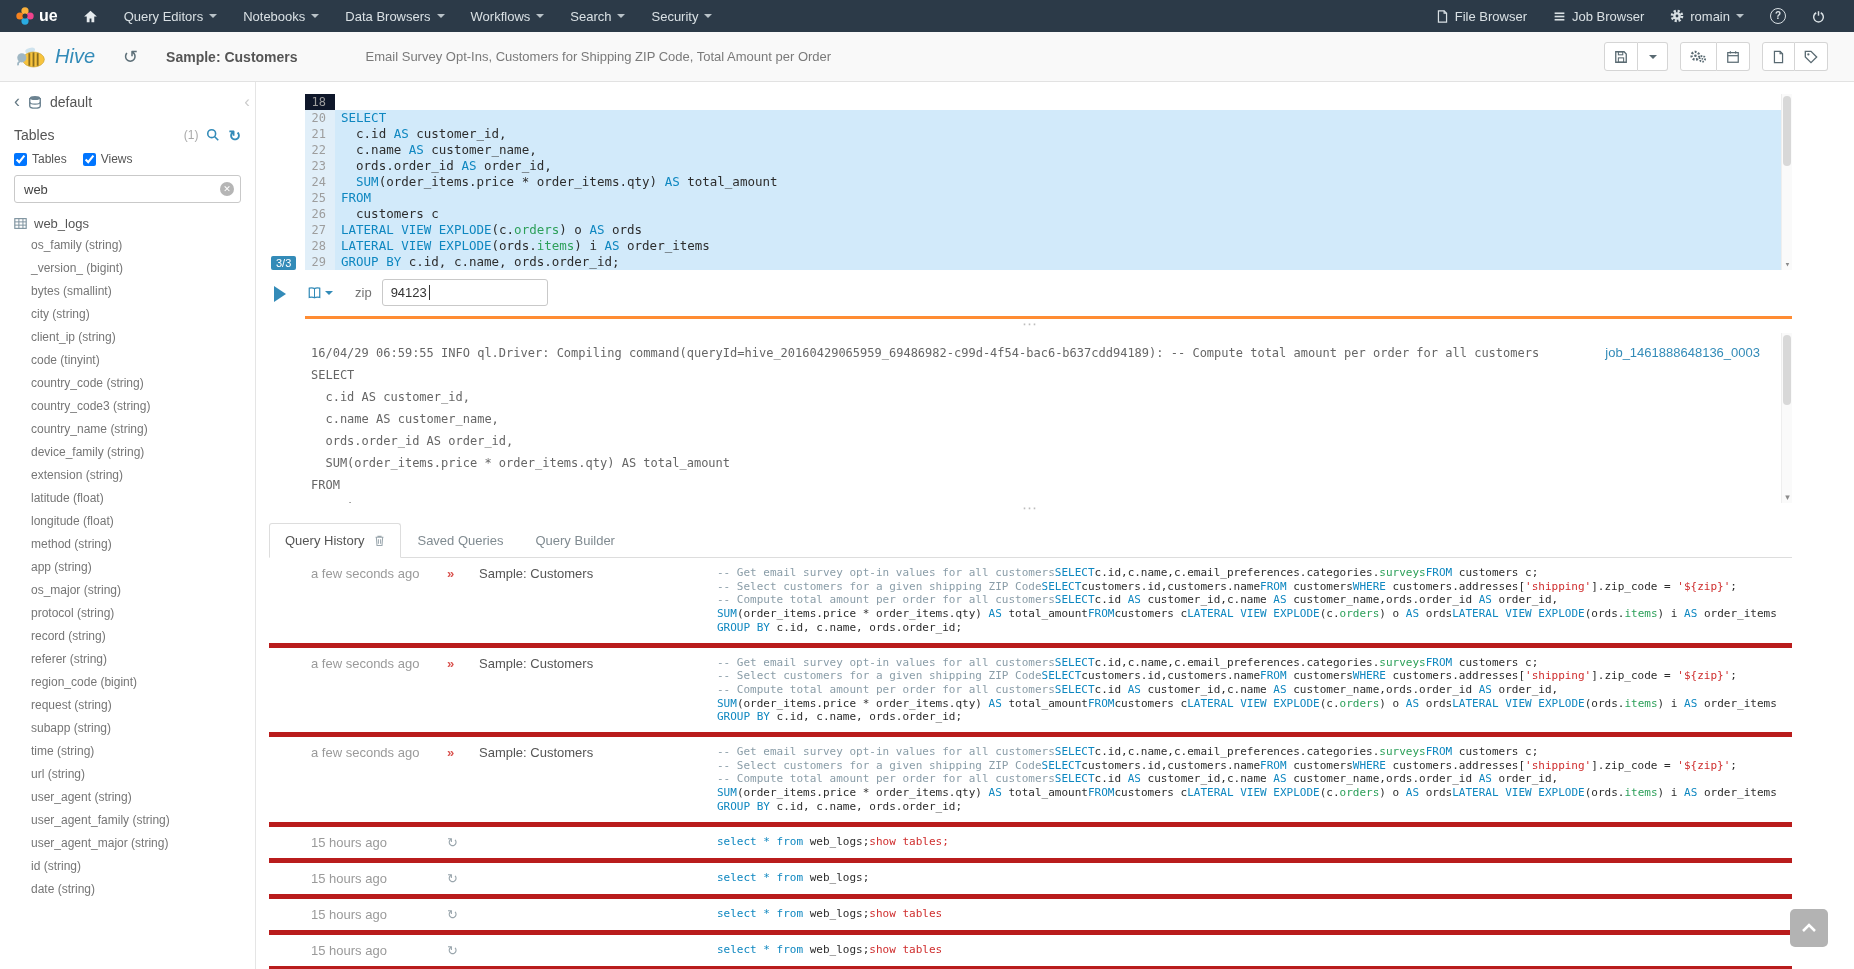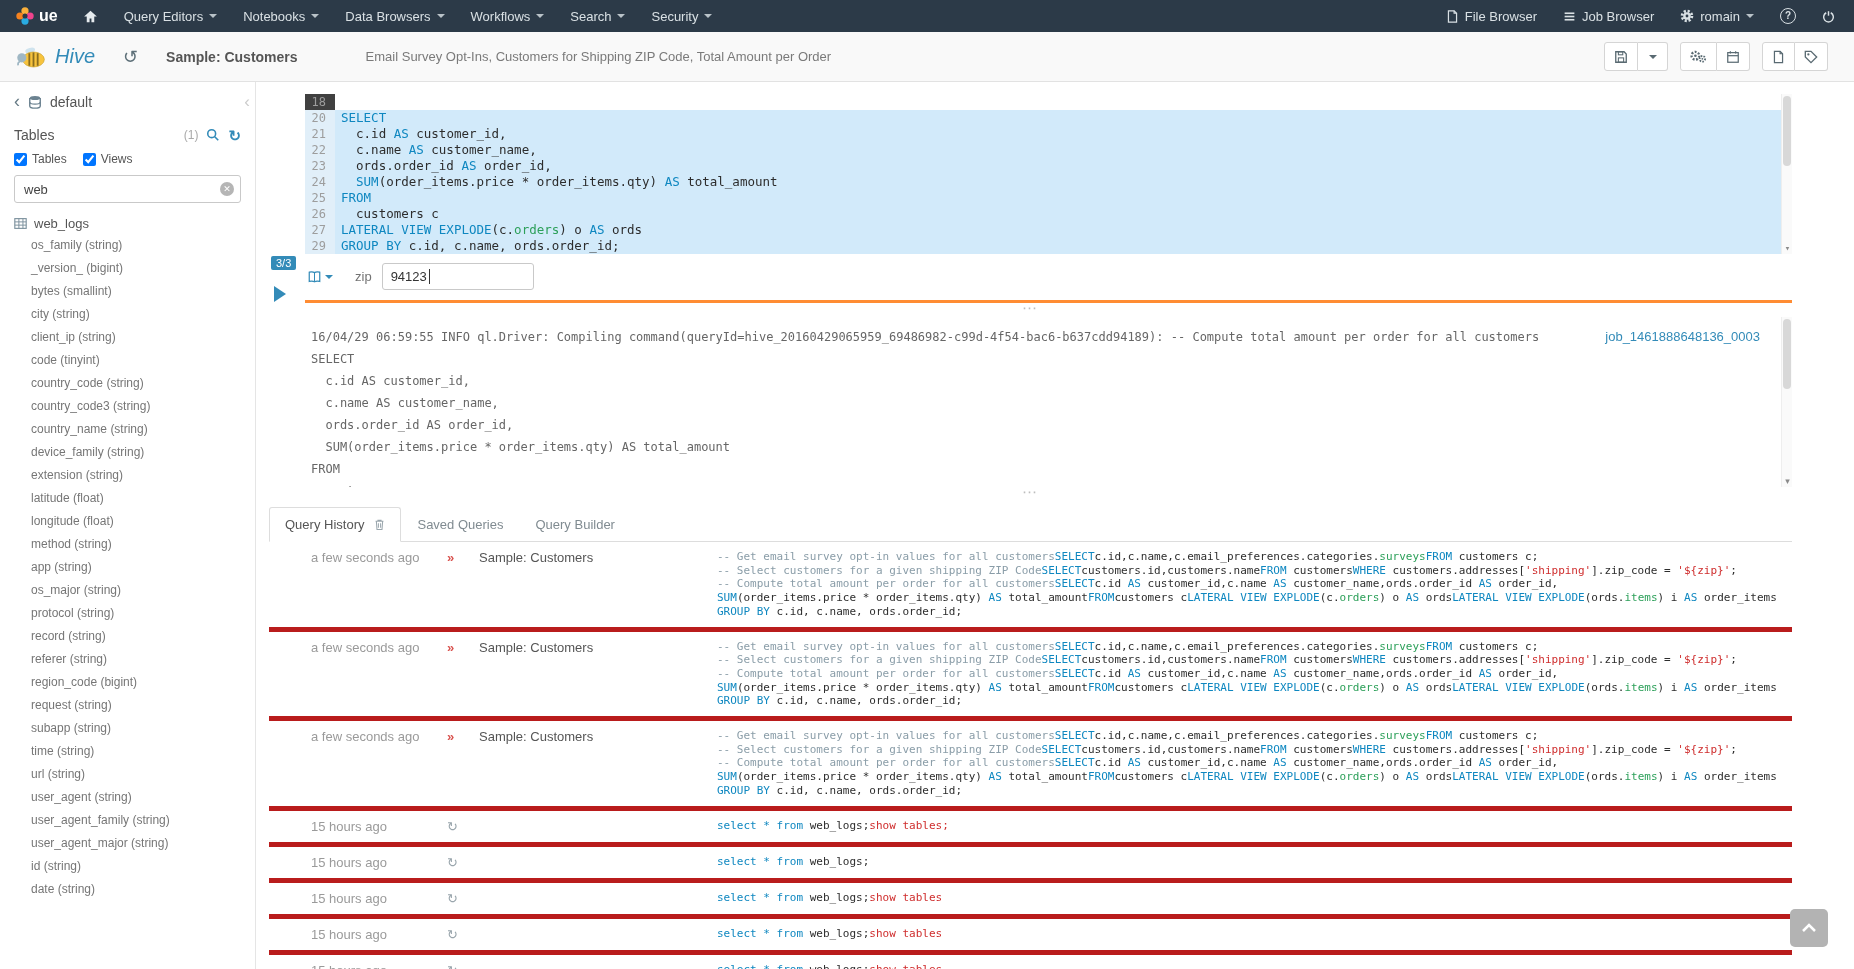--- a/index.html
+++ b/index.html
@@ -4,21 +4,21 @@
 <style>
   *{box-sizing:border-box;margin:0;padding:0}
   html,body{width:1854px;height:969px;overflow:hidden;background:#fff;
     font-family:"Liberation Sans",sans-serif;color:#333;}
 
   
   .topnav{height:32px;background:#2c3a48;display:flex;align-items:stretch;
     color:#d9e0e4;font-size:13px;}
   .topnav .nav-item{display:flex;align-items:center;gap:6px;padding:0 13px;cursor:pointer;white-space:nowrap;}
   .brand{display:flex;align-items:center;gap:5px;padding:0 12px 0 16px;font-weight:bold;font-size:16px;color:#fff;cursor:pointer;}
-  .nav-right{margin-left:auto;display:flex;align-items:stretch;padding-right:6px;}
+  .nav-right{margin-left:auto;display:flex;align-items:stretch;padding-right:16px;}
   .caret{width:0;height:0;border-left:4px solid transparent;border-right:4px solid transparent;
     border-top:4px solid #b9c2c8;display:inline-block;}
   .help-circle{width:16px;height:16px;border:1.5px solid #d9e0e4;border-radius:50%;
     font-size:10px;line-height:13px;text-align:center;display:inline-block;font-weight:bold;}
 
   
   .subheader{height:50px;background:#f9f9f9;border-bottom:1px solid #e2e2e2;
     display:flex;align-items:center;padding:0 26px 0 16px;}
   .hive-brand{display:flex;align-items:center;gap:9px;color:#338bb8;font-size:20px;cursor:pointer;font-style:italic;}
   .history-btn{margin-left:28px;color:#5e7079;font-size:18px;cursor:pointer;line-height:1;}
@@ -63,21 +63,21 @@
 
   .snippet{position:relative;margin-top:12px;padding-left:36px;}
   .stmt-badge{position:absolute;left:2px;top:162px;background:#338bb8;color:#fff;
     font-size:11px;padding:1px 5px;border-radius:2px;cursor:pointer;}
   .play-btn{position:absolute;left:5px;top:192px;width:0;height:0;cursor:pointer;
     border-top:8px solid transparent;border-bottom:8px solid transparent;border-left:12px solid #338bb8;}
 
   .editor{position:relative;font-family:"DejaVu Sans Mono",monospace;font-size:12.5px;line-height:16px;}
   .ed-line{display:flex;}
   .ed-line .gutter{width:30px;flex:none;text-align:right;padding-right:9px;color:#9d9d9d;
-    background:#404040;font-size:12px;}
+    background:#0f172a;font-size:12px;}
   .ed-line .code{flex:1;padding-left:6px;white-space:pre;}
   .ed-line.sel .code{background:#d2eafa;}
   .ed-line.sel .gutter{background:#e1eff9;}
 
   .tk-c{color:#8a9da8;}
   .tk-k{color:#0e87c0;}
   .tk-f{color:#0e87c0;}
   .tk-t{color:#2d2d2d;}
   .tk-g{color:#2da05a;}
   .tk-s{color:#cf2d2d;}
@@ -87,21 +87,21 @@
   .ed-scrollbar .thumb,.log-scrollbar .thumb{position:absolute;top:2px;right:1px;width:8px;
     height:70px;background:#d8d8d8;border-radius:4px;}
   .sb-arrow{position:absolute;bottom:0;left:0;width:11px;text-align:center;
     font-size:9px;color:#8a8a8a;line-height:12px;}
 
   .variables{display:flex;align-items:center;margin:9px 0 10px 2px;}
   .docs-btn{color:#338bb8;display:flex;align-items:center;gap:3px;cursor:pointer;}
   .docs-btn .caret{border-top-color:#338bb8;}
   .var-label{margin-left:22px;font-size:13px;color:#737373;}
   .var-input-wrap{position:relative;margin-left:10px;}
-  .var-input-wrap input{width:152px;height:27px;border:1px solid #c9c9c9;border-radius:3px;
+  .var-input-wrap input{width:166px;height:27px;border:1px solid #c9c9c9;border-radius:3px;
     padding:0 8px;font-size:13px;color:#333;outline:none;font-family:inherit;}
   .caret-line{position:absolute;left:47px;top:6px;width:1px;height:15px;background:#333;}
 
   .progress{height:3px;background:#ff8c33;margin-top:4px;}
 
   .resize-handle{text-align:center;color:#bdbdbd;font-size:15px;line-height:10px;
     height:12px;letter-spacing:2px;cursor:row-resize;}
 
   .log-panel{position:relative;height:170px;margin-top:2px;padding:9px 30px 0 42px;overflow:hidden;}
   .log-line{font-family:"DejaVu Sans Mono",monospace;font-size:12px;line-height:22px;
@@ -396,20 +396,24 @@
             </div>
             <div class="ed-line sel">
               <span class="gutter">26</span>
               <span class="code"><span class="tk-t">  customers c</span></span>
             </div>
             <div class="ed-line sel">
               <span class="gutter">27</span>
               <span class="code"><span class="tk-k">LATERAL VIEW</span><span class="tk-t"> </span><span class="tk-f">EXPLODE</span><span class="tk-t">(c.</span><span class="tk-g">orders</span><span class="tk-t">) o </span><span class="tk-k">AS</span><span class="tk-t"> ords</span></span>
             </div>
             <div class="ed-line sel">
+              <span class="gutter">28</span>
+              <span class="code"><span class="tk-k">LATERAL VIEW</span><span class="tk-t"> </span><span class="tk-f">EXPLODE</span><span class="tk-t">(ords.</span><span class="tk-g">items</span><span class="tk-t">) i </span><span class="tk-k">AS</span><span class="tk-t"> order_items</span></span>
+            </div>
+            <div class="ed-line sel">
               <span class="gutter">29</span>
               <span class="code"><span class="tk-k">GROUP BY</span><span class="tk-t"> c.id, c.name, ords.order_id;</span></span>
             </div>
           </div>
         <div class="ed-scrollbar">
           <span class="thumb"></span>
           <span class="sb-arrow">▾</span>
         </div>
       </div>
 

